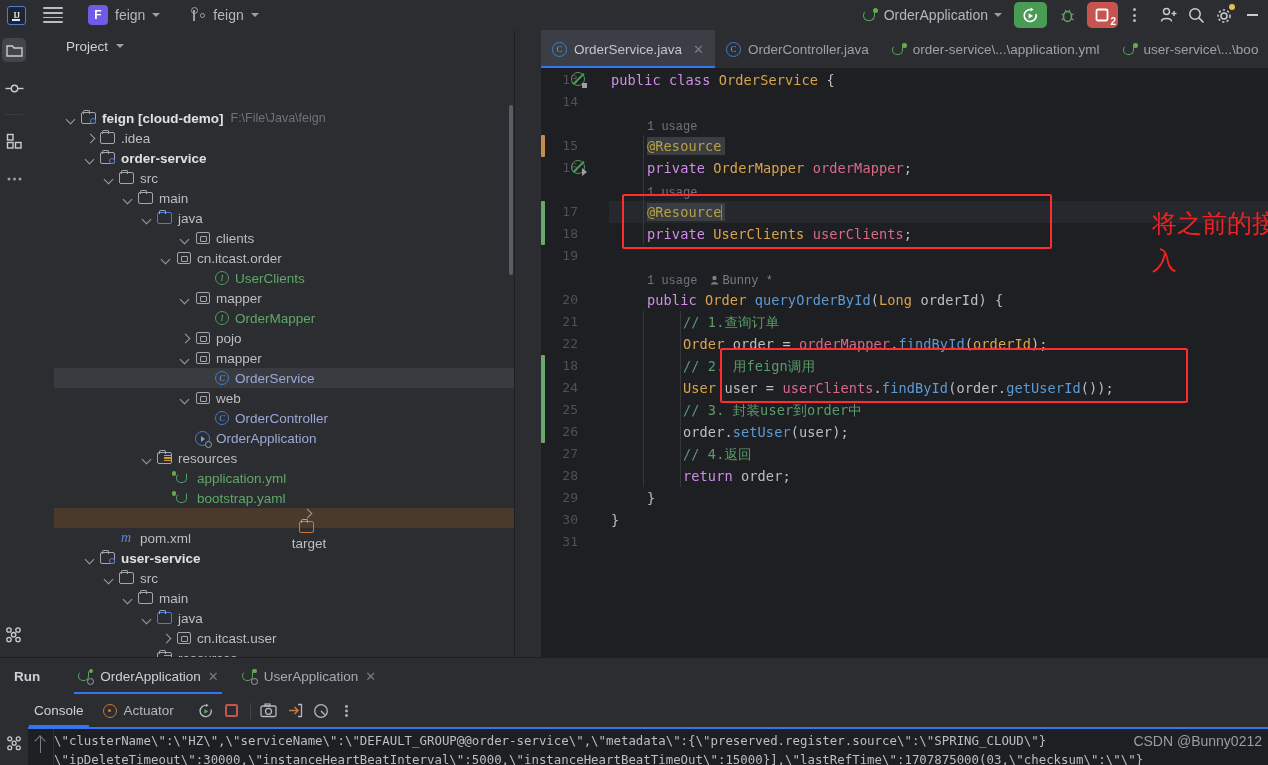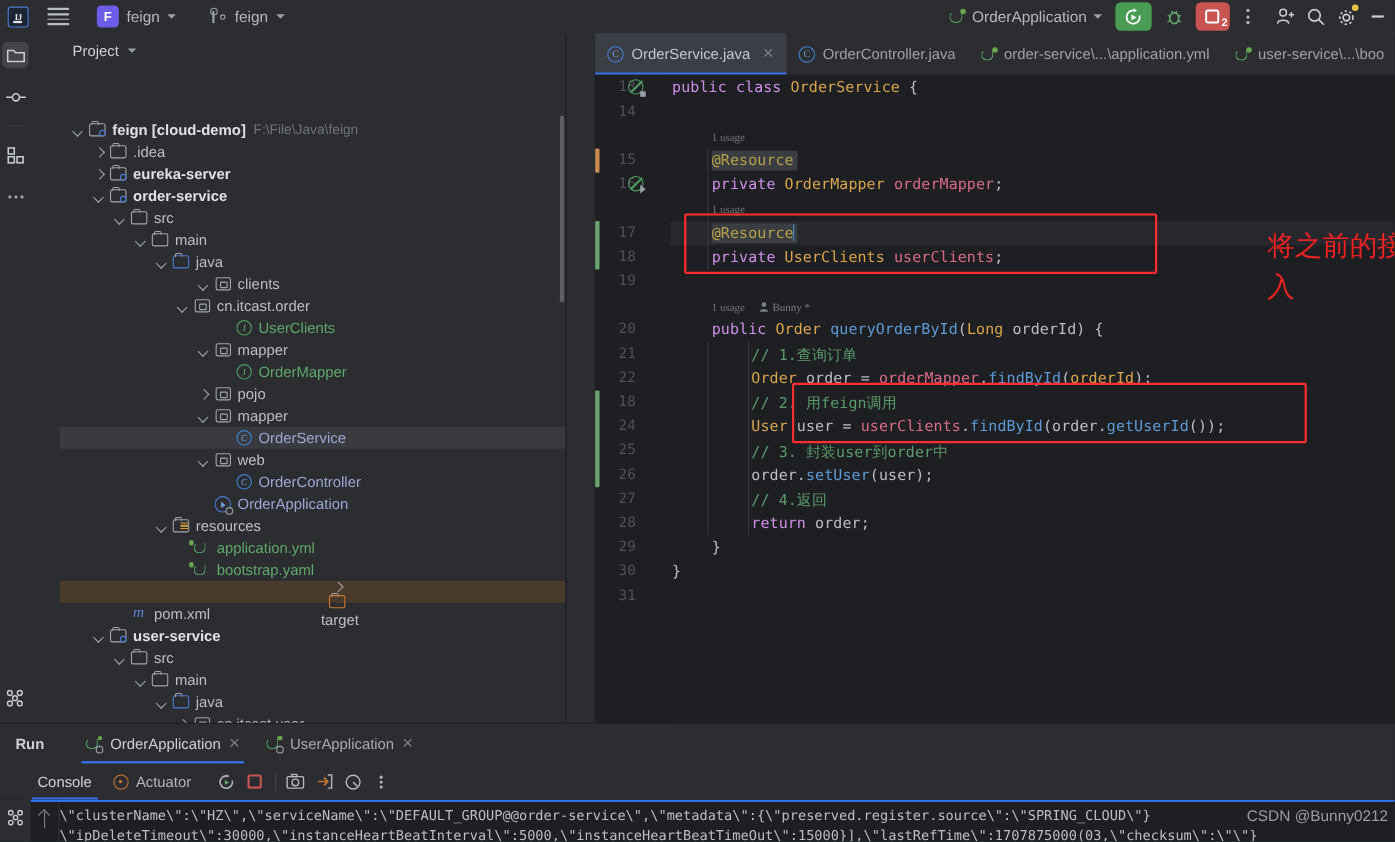--- a/index.html
+++ b/index.html
@@ -130,21 +130,21 @@
   .ln { position:absolute; right:31px; font-family:"DejaVu Sans Mono","Liberation Mono",monospace; font-size:13px; color:#4e5157; text-align:right;}
   .gmark { position:absolute; left:0; width:3.5px; border-radius:1px;}
   .gicon { position:absolute; left:30px; width:16px; height:16px;}
   .circ-slash { width:14px;height:14px;border-radius:50%;border:1.7px solid #4e9a5c; position:relative;}
   .circ-slash::after{content:"";position:absolute;left:-1px;top:5px;width:15px;height:1.7px;background:#4e9a5c;transform:rotate(-45deg);}
   .corner-arrow{position:absolute;right:-3px;bottom:-3px;width:0;height:0;border-left:5px solid #9aa0a6;border-top:4px solid transparent;border-bottom:4px solid transparent;}
   .corner-sq{position:absolute;right:-3px;bottom:-3px;width:5px;height:5px;background:#9aa0a6;}
 
   .codeline { position:absolute; left:0; font-family:"DejaVu Sans Mono","Liberation Mono",monospace;
      font-size:13.6px; white-space:pre; letter-spacing:0.1px;}
-  .hint { position:absolute; font-family:Liberation Serif, serif; font-size:10px; color:#6f737a;}
+  .hint { position:absolute; font-family:Liberation Mono, monospace; font-size:12px; color:#6f737a;}
   .hint .usr { color:#7a7e85; }
   .linehl { position:absolute; left:0; right:0; background:#26282e;}
   .indent-guide { position:absolute; width:1px; background:#34373b;}
   .caret { display:inline-block; width:1.5px; height:15px; background:#4a8fe0; vertical-align:-3px; margin-left:-1px;}
 
   
   .kw  { color:#cf8ee8; }
   .typ { color:#d9a44b; }
   .fld { color:#d96a88; }
   .mth { color:#5c9ad6; }
@@ -345,29 +345,20 @@
             </span>
             <span class="tlabel bold">feign [cloud-demo]</span>
             <span class="tpath">F:\File\Java\feign</span>
           </div>
           <div class="trow" style="padding-left: 31px;">
             <span class="arrow right"></span>
             <span class="tico">
               <i class="fo"></i>
             </span>
             <span class="tlabel">.idea</span>
-          </div>
-          <div class="trow" style="padding-left: 31px;">
-            <span class="arrow right"></span>
-            <span class="tico">
-              <i class="fo">
-                <i class="mod-dot"></i>
-              </i>
-            </span>
-            <span class="tlabel bold">eureka-server</span>
           </div>
           <div class="trow" style="padding-left: 31px;">
             <span class="arrow down"></span>
             <span class="tico">
               <i class="fo">
                 <i class="mod-dot"></i>
               </i>
             </span>
             <span class="tlabel bold">order-service</span>
           </div>

